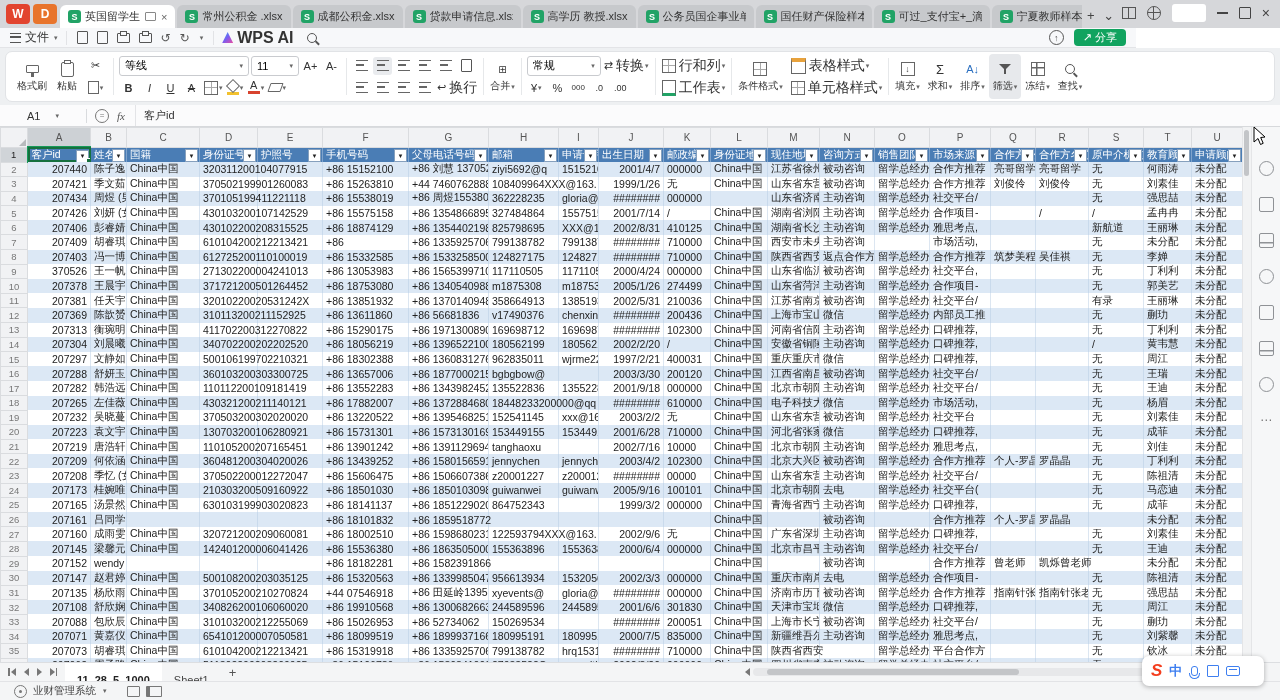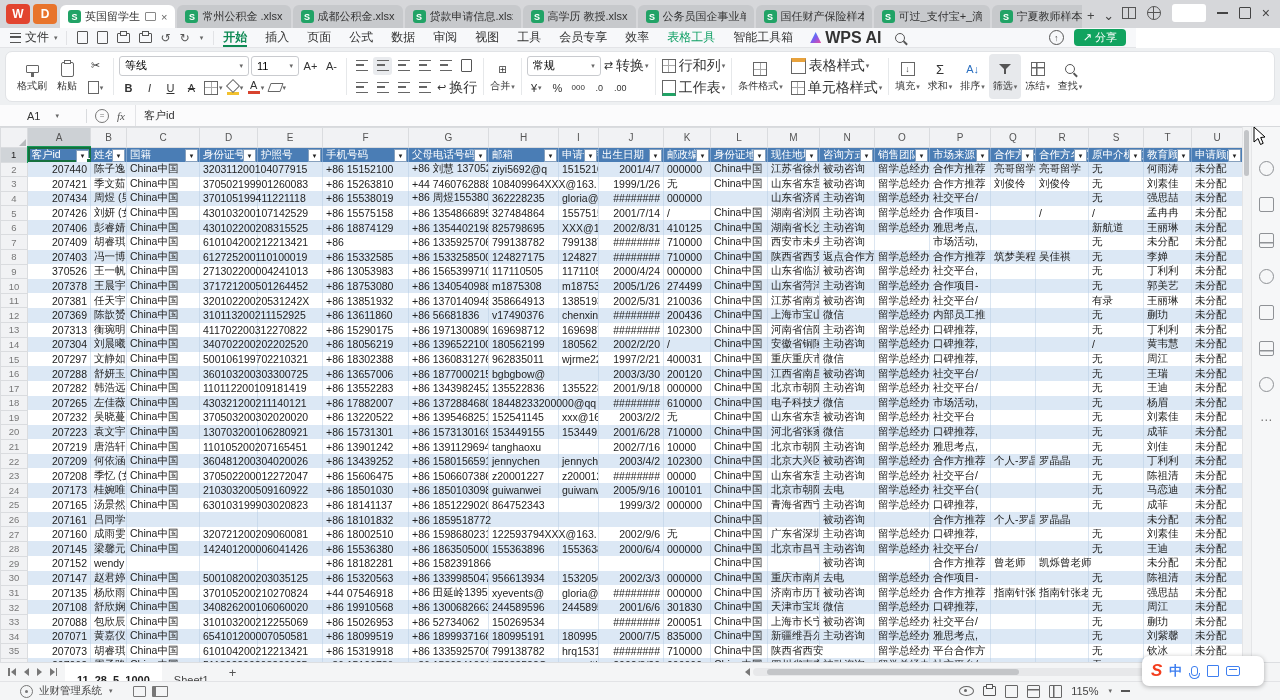--- a/index.html
+++ b/index.html
@@ -124,21 +124,21 @@
   .nbar .bar{width:1.5px;height:8px;background:#777}
   .stab{padding:8px 12px;height:100%;display:flex;align-items:center;color:#444;position:relative}
   .stab.active{background:#fff;font-weight:bold;color:#222}
   .stab.active::after{content:"";position:absolute;left:8px;right:8px;bottom:0;height:2px;background:#169a5a}
   .saplus{padding:0 8px;color:#555;font-size:13px}
   .hscroll{margin-left:auto;margin-right:30px;width:505px;height:9px;display:flex;align-items:center;gap:3px}
   .htrack{flex:1;height:8px;background:#e7e8ea;border-radius:4px;position:relative}
   .hth{position:absolute;left:14px;top:1px;width:252px;height:6px;background:#c3c5c8;border-radius:3px}
   
   .statusbar{position:absolute;left:0;top:681px;width:1280px;height:19px;background:#f4f5f6;border-top:1px solid #e2e3e6;display:flex;align-items:center;font-size:10.5px;color:#444;box-sizing:border-box}
-  .sbleft{display:flex;align-items:center;gap:6px;padding-left:20px}
+  .sbleft{display:flex;align-items:center;gap:6px;padding-left:14px}
   .ic-ci{width:11px;height:11px;border:1.5px solid #777;border-radius:50%;display:flex;align-items:center;justify-content:center}
   .ic-ci::after{content:"";width:3px;height:3px;background:#777;border-radius:50%}
   .sq1{width:11px;height:9px;border:1.5px solid #777;border-radius:1px;margin-left:14px}
   .sq2{width:11px;height:9px;border:1.5px solid #777;border-radius:1px;border-left:4px solid #777}
   .sbright{margin-left:auto;display:flex;align-items:center;gap:9px;padding-right:150px}
   .ic-eye{width:13px;height:8px;border:1.5px solid #666;border-radius:50%;position:relative}
   .ic-eye::after{content:"";position:absolute;left:4px;top:2px;width:3px;height:3px;background:#666;border-radius:50%}
   .vm{width:11px;height:11px;border:1.5px solid #666;border-radius:1px}
   .vm.b{background:linear-gradient(#666,#666) 0 3px/100% 1.5px no-repeat}
   .vm.c{background:linear-gradient(#666,#666) 3px 0/1.5px 100% no-repeat}
@@ -219,34 +219,20 @@
   </div>
   <div class="qicons">
     <span class="ic-doc"></span>
     <span class="ic-doc"></span>
     <span class="ic-print"></span>
     <span class="ic-print"></span>
     <span>↺</span>
     <span>↻</span>
     <span class="caret">▾</span>
   </div>
-  <div id="menu-items" style="display:flex;height:100%">
-      <div class="mi active">开始</div>
-      <div class="mi">插入</div>
-      <div class="mi">页面</div>
-      <div class="mi">公式</div>
-      <div class="mi">数据</div>
-      <div class="mi">审阅</div>
-      <div class="mi">视图</div>
-      <div class="mi">工具</div>
-      <div class="mi">会员专享</div>
-      <div class="mi">效率</div>
-      <div class="mi accent">表格工具</div>
-      <div class="mi">智能工具箱</div>
-    </div>
   <div class="wpsai">
     <span class="ai-logo"></span>
     <span>WPS AI</span>
   </div>
   <span class="ic-mag" style="margin-left:6px"></span>
   <div class="mright">
     <span class="ic-upload">↑</span>
     <span class="sharebtn">↗ <span>分享</span></span>
   </div>
 </div>
@@ -1422,30 +1408,20 @@
 </div>
 
 <div class="statusbar">
   <div class="sbleft">
     <span class="ic-ci"></span>
     <span>业财管理系统</span>
     <span class="caret">▾</span>
     <span class="sq1"></span>
     <span class="sq2"></span>
   </div>
-  <div class="sbright">
-    <span class="ic-eye"></span>
-    <span class="ic-print"></span>
-    <span class="vm"></span>
-    <span class="vm b"></span>
-    <span class="vm c"></span>
-    <span class="zoomtxt">115%</span>
-    <span class="caret">▾</span>
-    <span class="minus"></span>
-  </div>
 </div>
 
 <div class="ime">
   <span class="slogo">S</span>
   <span class="zh">中</span>
   <span class="ic-mic"></span>
   <span class="ic-pn"></span>
   <span class="ic-kb"></span>
 </div>
 

